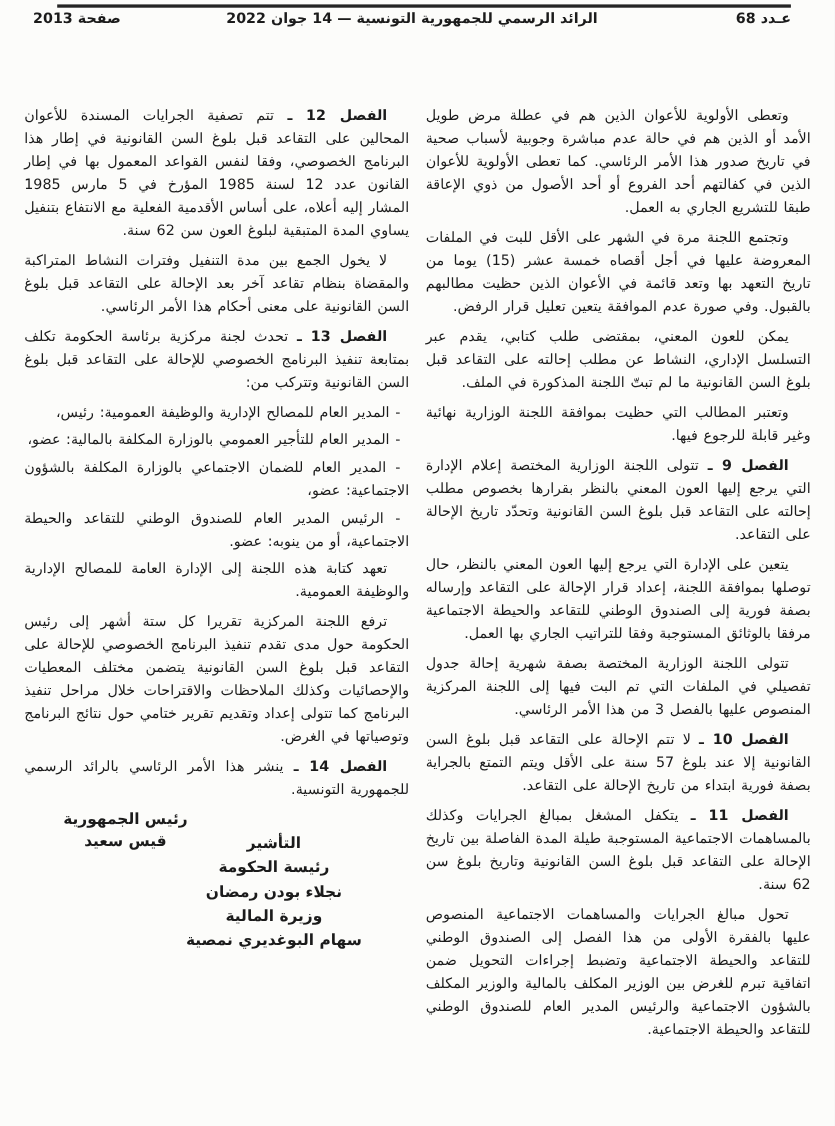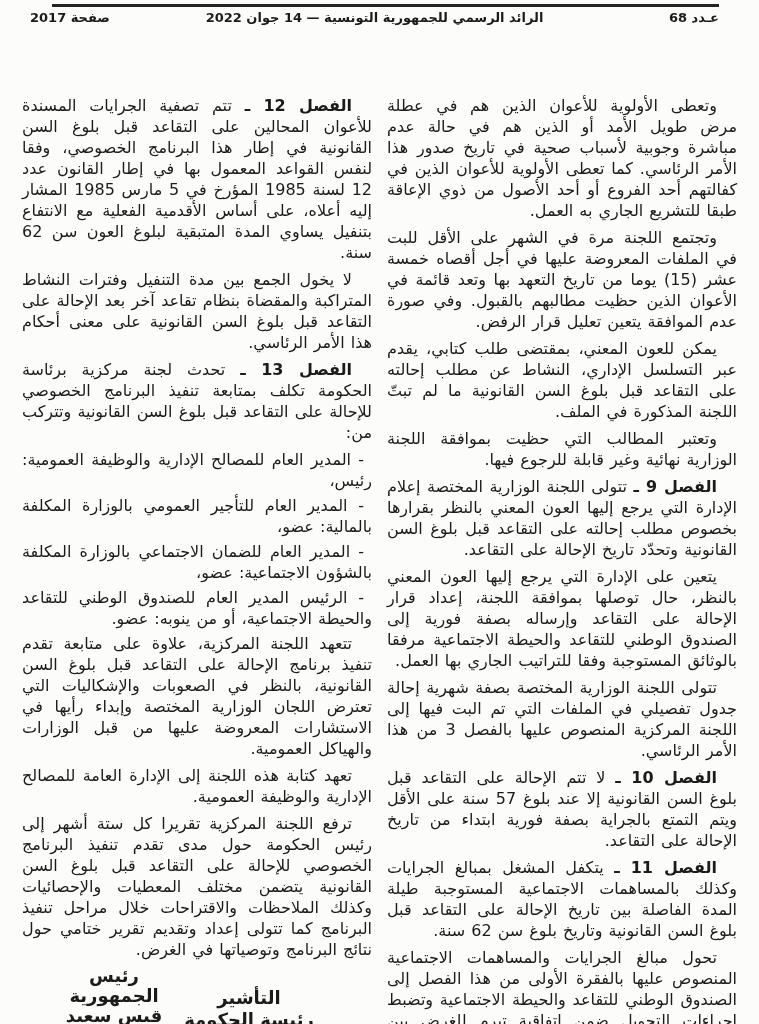--- a/index.html
+++ b/index.html
@@ -26,35 +26,35 @@
   .hdr-page{justify-self:end;}
   
   .columns{
     display:flex;gap:15px;
     padding:0 22px;
     margin-top:70px;
   }
   .col{flex:1;min-width:0;}
   .para{
     margin:0 0 6px 0;
-    font-size:16px;
+    font-size:13px;
     line-height:21px;
     text-align:justify;
     text-indent:20px;
     word-spacing:1px;
   }
   .para b{font-weight:bold;}
   .para.bullet{text-indent:8px;margin-bottom:4px;}
   .para.date{text-align:right;text-indent:26px;}
   
   .signatures{
     position:relative;
     height:150px;
     margin-top:4px;
-    font-size:18px;
+    font-size:14px;
     font-weight:bold;
   }
   .sig-president{
     position:absolute;top:0;left:auto;right:188px;
     width:140px;text-align:center;line-height:20px;
   }
   .sig-countersign{
     position:absolute;top:21px;right:28px;
     width:190px;text-align:center;line-height:22px;
   }
@@ -62,21 +62,21 @@
 </head>
 <body>
 
 <div class="page">
 
   <header class="page-header">
     <div class="header-rule"></div>
     <div class="header-row">
       <span class="hdr-issue">عـدد 68</span>
       <span class="hdr-title">الرائد الرسمي للجمهورية التونسية — 14 جوان 2022</span>
-      <span class="hdr-page">صفحة 2017</span>
+      <span class="hdr-page">صفحة 2013</span>
     </div>
   </header>
 
   <main class="columns">
 
     <section class="col col-right">
       <div>
           <p class="para">وتعطى الأولوية للأعوان الذين هم في عطلة مرض طويل الأمد أو الذين هم في حالة عدم مباشرة وجوبية لأسباب صحية في تاريخ صدور هذا الأمر الرئاسي. كما تعطى الأولوية للأعوان الذين في كفالتهم أحد الفروع أو أحد الأصول من ذوي الإعاقة طبقا للتشريع الجاري به العمل.</p>
           <p class="para">وتجتمع اللجنة مرة في الشهر على الأقل للبت في الملفات المعروضة عليها في أجل أقصاه خمسة عشر (15) يوما من تاريخ التعهد بها وتعد قائمة في الأعوان الذين حظيت مطالبهم بالقبول. وفي صورة عدم الموافقة يتعين تعليل قرار الرفض.</p>
           <p class="para">يمكن للعون المعني، بمقتضى طلب كتابي، يقدم عبر التسلسل الإداري، النشاط عن مطلب إحالته على التقاعد قبل بلوغ السن القانونية ما لم تبتّ اللجنة المذكورة في الملف.</p>
@@ -92,23 +92,23 @@
 
     <section class="col col-left">
       <div>
           <p class="para"><b>الفصل 12 ـ</b> <span>تتم تصفية الجرايات المسندة للأعوان المحالين على التقاعد قبل بلوغ السن القانونية في إطار هذا البرنامج الخصوصي، وفقا لنفس القواعد المعمول بها في إطار القانون عدد 12 لسنة 1985 المؤرخ في 5 مارس 1985 المشار إليه أعلاه، على أساس الأقدمية الفعلية مع الانتفاع بتنفيل يساوي المدة المتبقية لبلوغ العون سن 62 سنة.</span></p>
           <p class="para">لا يخول الجمع بين مدة التنفيل وفترات النشاط المتراكبة والمقضاة بنظام تقاعد آخر بعد الإحالة على التقاعد قبل بلوغ السن القانونية على معنى أحكام هذا الأمر الرئاسي.</p>
           <p class="para"><b>الفصل 13 ـ</b> <span>تحدث لجنة مركزية برئاسة الحكومة تكلف بمتابعة تنفيذ البرنامج الخصوصي للإحالة على التقاعد قبل بلوغ السن القانونية وتتركب من:</span></p>
           <p class="para bullet">- المدير العام للمصالح الإدارية والوظيفة العمومية: رئيس،</p>
           <p class="para bullet">- المدير العام للتأجير العمومي بالوزارة المكلفة بالمالية: عضو،</p>
           <p class="para bullet">- المدير العام للضمان الاجتماعي بالوزارة المكلفة بالشؤون الاجتماعية: عضو،</p>
           <p class="para bullet">- الرئيس المدير العام للصندوق الوطني للتقاعد والحيطة الاجتماعية، أو من ينوبه: عضو.</p>
-          <p class="para">تتعهد اللجنة المركزية، علاوة على متابعة تقدم تنفيذ برنامج الإحالة على التقاعد قبل بلوغ السن القانونية، بالنظر في الصعوبات والإشكاليات التي تعترض اللجان الوزارية المختصة وإبداء رأيها في الاستشارات المعروضة عليها من قبل الوزارات والهياكل العمومية.</p>
           <p class="para">تعهد كتابة هذه اللجنة إلى الإدارة العامة للمصالح الإدارية والوظيفة العمومية.</p>
           <p class="para">ترفع اللجنة المركزية تقريرا كل ستة أشهر إلى رئيس الحكومة حول مدى تقدم تنفيذ البرنامج الخصوصي للإحالة على التقاعد قبل بلوغ السن القانونية يتضمن مختلف المعطيات والإحصائيات وكذلك الملاحظات والاقتراحات خلال مراحل تنفيذ البرنامج كما تتولى إعداد وتقديم تقرير ختامي حول نتائج البرنامج وتوصياتها في الغرض.</p>
+          <p class="para"><b>الفصل 14 ـ</b> <span>ينشر هذا الأمر الرئاسي بالرائد الرسمي للجمهورية التونسية.</span></p>
         </div>
 
       <div class="signatures">
         <div class="sig-president">
           <div>رئيس الجمهورية</div>
           <div>قيس سعيد</div>
         </div>
         <div class="sig-countersign">
           <div>التأشير</div>
           <div>رئيسة الحكومة</div>

